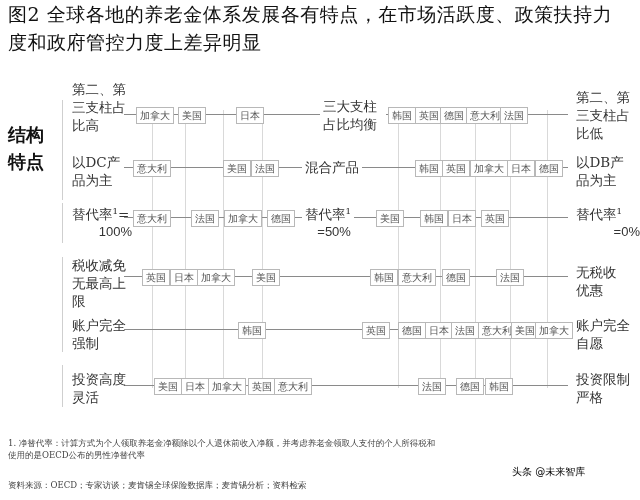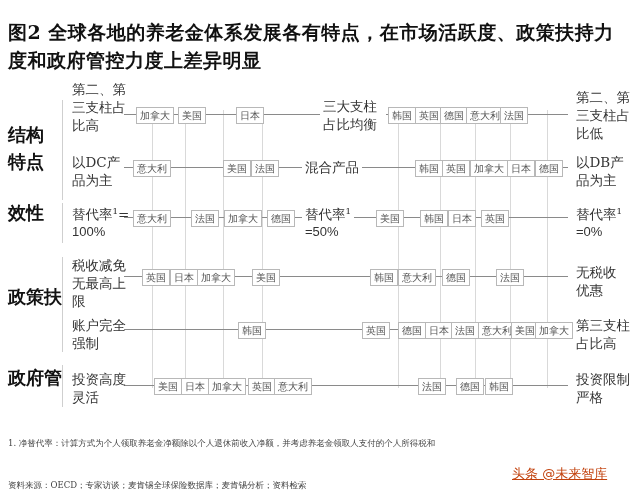--- a/index.html
+++ b/index.html
@@ -1,29 +1,29 @@
 <!DOCTYPE html>
 <html><head>
 <meta charset="utf-8">
 <style>
   html, body { margin:0; padding:0; background:#ffffff; }
   body { width:640px; height:500px; position:relative; overflow:hidden; font-family:"DejaVu Serif","Liberation Serif",serif; color:#222; }
-  .title { position:absolute; left:8px; top:18px; width:620px; font-size:19px; font-weight:bold; line-height:28px; color:#111; letter-spacing:0.5px; }
+  .title { position:absolute; left:8px; top:0; width:620px; font-size:19px; font-weight:normal; line-height:28px; color:#111; letter-spacing:0.5px; }
   .sec-label { position:absolute; left:8px; font-size:18px; font-weight:bold; line-height:27px; color:#111; }
   .sec-div { position:absolute; left:62px; width:1px; background:#cfcfcf; }
   .gridline { position:absolute; width:1px; background:#d9d9d9; }
   .row-line { position:absolute; left:124px; right:72px; height:1px; background:#8a8a8a; }
   .end-label { position:absolute; font-size:13.5px; line-height:18px; color:#333; }
   .end-left { left:72px; width:60px; }
   .mid-label { position:absolute; font-size:13.5px; line-height:18px; color:#333; background:#fff; padding:0 3px; }
   .end-right { left:576px; width:64px; }
-  .sans { font-family:"Liberation Sans","DejaVu Sans",sans-serif; font-size:13px; }
+  .sans { font-family:"Liberation Sans","DejaVu Sans",sans-serif; font-size:13px;text-align:right; }
   .chip { position:absolute; height:15px; line-height:15px; font-size:10px; padding:0 3px; background:#fff; border:1px solid #b8b8b8; color:#555; white-space:nowrap; transform:translateY(-8px); }
   .note { position:absolute; left:8px; font-size:8.5px; line-height:12px; color:#444; width:440px; }
-  .watermark { position:absolute; left:512px; top:465px; font-family:"DejaVu Sans",sans-serif; font-size:13px; color:#c2410c;text-decoration:underline; }
+  .watermark { position:absolute; left:512px; top:465px; font-family:"DejaVu Sans",sans-serif; font-size:10px; color:#000000; }
 </style>
 </head>
 <body>
 
 <div class="title">图2 全球各地的养老金体系发展各有特点，在市场活跃度、政策扶持力度和政府管控力度上差异明显</div>
 
 <div class="gridline" style="left:152px;top:110px;height:278px"></div>
 <div class="gridline" style="left:185px;top:110px;height:278px"></div>
 <div class="gridline" style="left:223px;top:110px;height:278px"></div>
 <div class="gridline" style="left:262px;top:110px;height:278px"></div>
@@ -33,31 +33,28 @@
 <div class="gridline" style="left:510px;top:110px;height:278px"></div>
 <div class="gridline" style="left:547px;top:110px;height:278px"></div>
 
 <div class="sec-label" style="top:121px">
   <div>结构</div>
   <div>特点</div>
 </div>
 <div class="sec-div" style="top:100px;height:100px"></div>
 
 <div class="sec-label" style="top:199px">
-  <div>效性</div>
 </div>
 <div class="sec-div" style="top:203px;height:40px"></div>
 
 <div class="sec-label" style="top:283px">
-  <div>政策扶</div>
 </div>
 <div class="sec-div" style="top:257px;height:95px"></div>
 
 <div class="sec-label" style="top:364px">
-  <div>政府管</div>
 </div>
 <div class="sec-div" style="top:365px;height:42px"></div>
 
 <div class="row-line" style="top:114px"></div>
 <div class="end-label end-left" style="top:80px;width:56px">第二、第三支柱占比高</div>
 <div class="mid-label" style="left:320px;top:97px;width:60px">三大支柱占比均衡</div>
 <div class="end-label end-right" style="top:88px;width:56px">第二、第三支柱占比低</div>
 <div class="chip" style="left:136px;top:115px">加拿大</div>
 <div class="chip" style="left:178px;top:115px">美国</div>
 <div class="chip" style="left:236px;top:115px">日本</div>
@@ -109,21 +106,21 @@
 <div class="chip" style="left:170px;top:277px">日本</div>
 <div class="chip" style="left:197px;top:277px">加拿大</div>
 <div class="chip" style="left:252px;top:277px">美国</div>
 <div class="chip" style="left:370px;top:277px">韩国</div>
 <div class="chip" style="left:398px;top:277px">意大利</div>
 <div class="chip" style="left:442px;top:277px">德国</div>
 <div class="chip" style="left:496px;top:277px">法国</div>
 
 <div class="row-line" style="top:329px"></div>
 <div class="end-label end-left" style="top:316px;width:56px">账户完全强制</div>
-<div class="end-label end-right" style="top:316px;width:58px">第三支柱占比高</div>
+<div class="end-label end-right" style="top:316px;width:58px">账户完全自愿</div>
 <div class="chip" style="left:238px;top:330px">韩国</div>
 <div class="chip" style="left:362px;top:330px">英国</div>
 <div class="chip" style="left:398px;top:330px">德国</div>
 <div class="chip" style="left:425px;top:330px">日本</div>
 <div class="chip" style="left:451px;top:330px">法国</div>
 <div class="chip" style="left:478px;top:330px">意大利</div>
 <div class="chip" style="left:511px;top:330px">美国</div>
 <div class="chip" style="left:535px;top:330px">加拿大</div>
 
 <div class="row-line" style="top:385px"></div>
@@ -133,16 +130,17 @@
 <div class="chip" style="left:181px;top:386px">日本</div>
 <div class="chip" style="left:208px;top:386px">加拿大</div>
 <div class="chip" style="left:248px;top:386px">英国</div>
 <div class="chip" style="left:274px;top:386px">意大利</div>
 <div class="chip" style="left:418px;top:386px">法国</div>
 <div class="chip" style="left:456px;top:386px">德国</div>
 <div class="chip" style="left:485px;top:386px">韩国</div>
 
 <div class="note" style="top:437px">
   <div>1. 净替代率：计算方式为个人领取养老金净额除以个人退休前收入净额，并考虑养老金领取人支付的个人所得税和</div>
+  <div>使用的是OECD公布的男性净替代率</div>
 </div>
 <div class="note" style="top:479px">资料来源：OECD；专家访谈；麦肯锡全球保险数据库；麦肯锡分析；资料检索</div>
 
 <div class="watermark">头条 @未来智库</div>
 
 </body></html>

